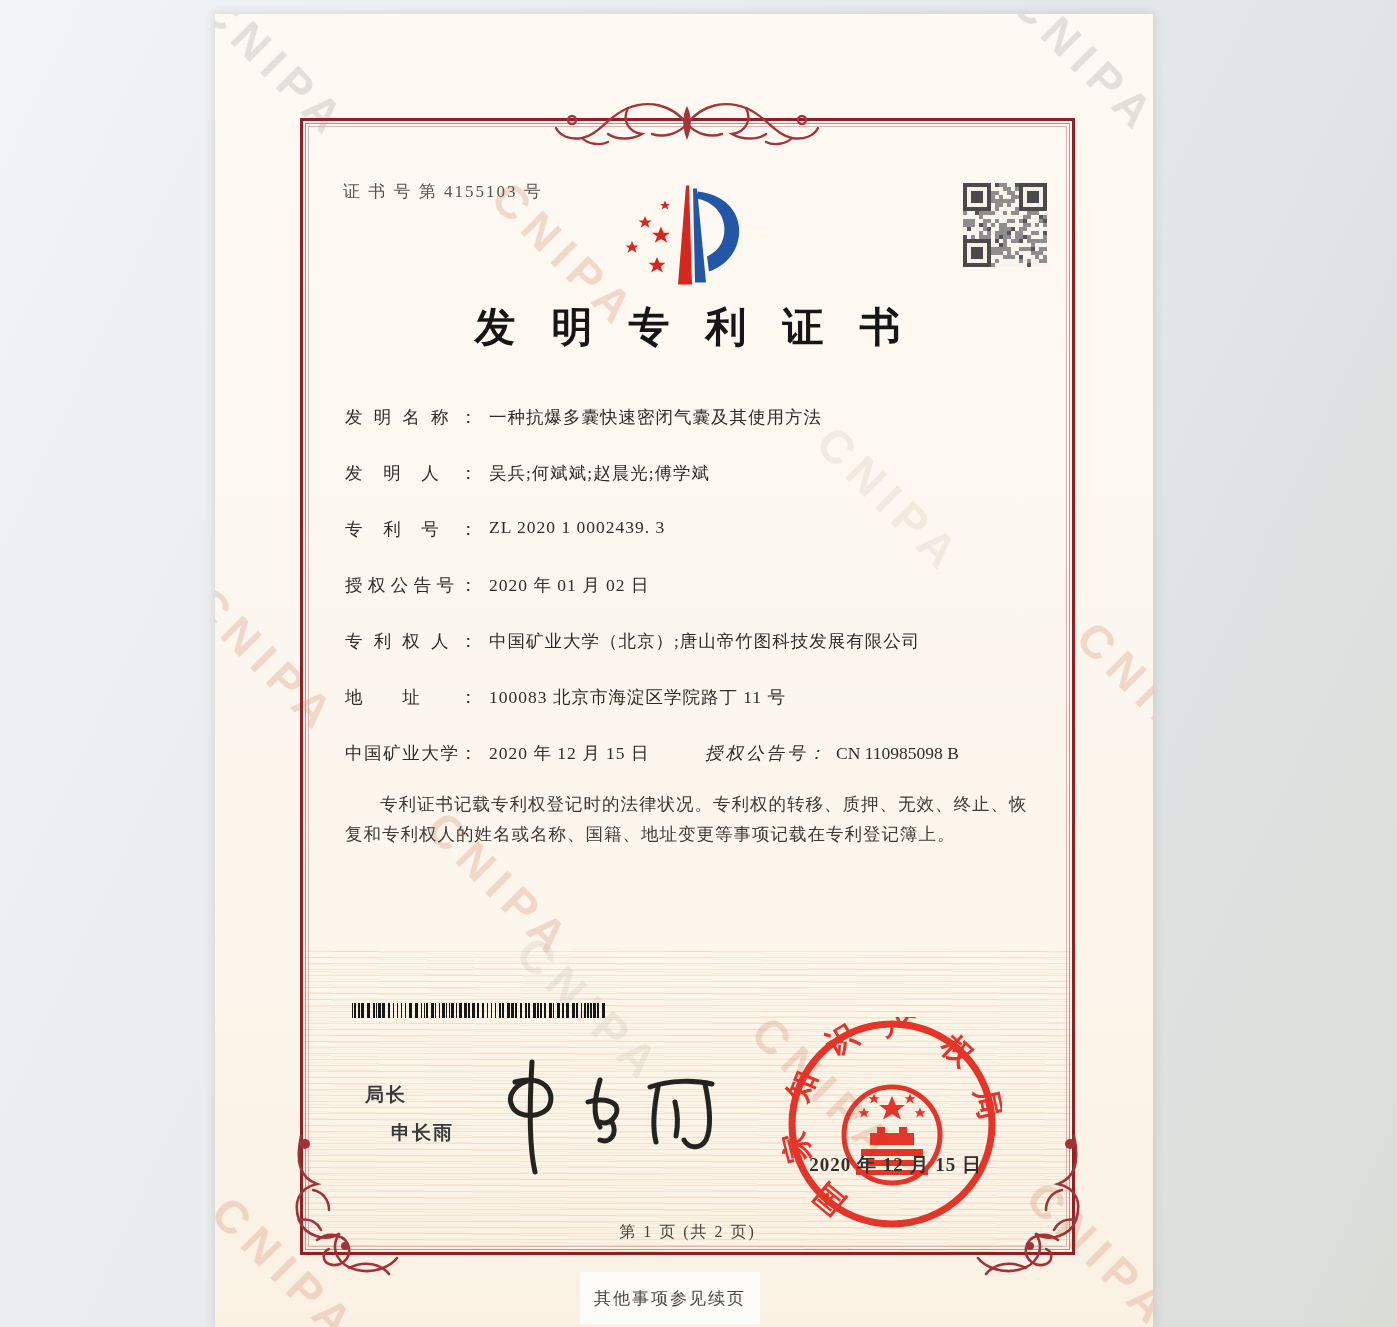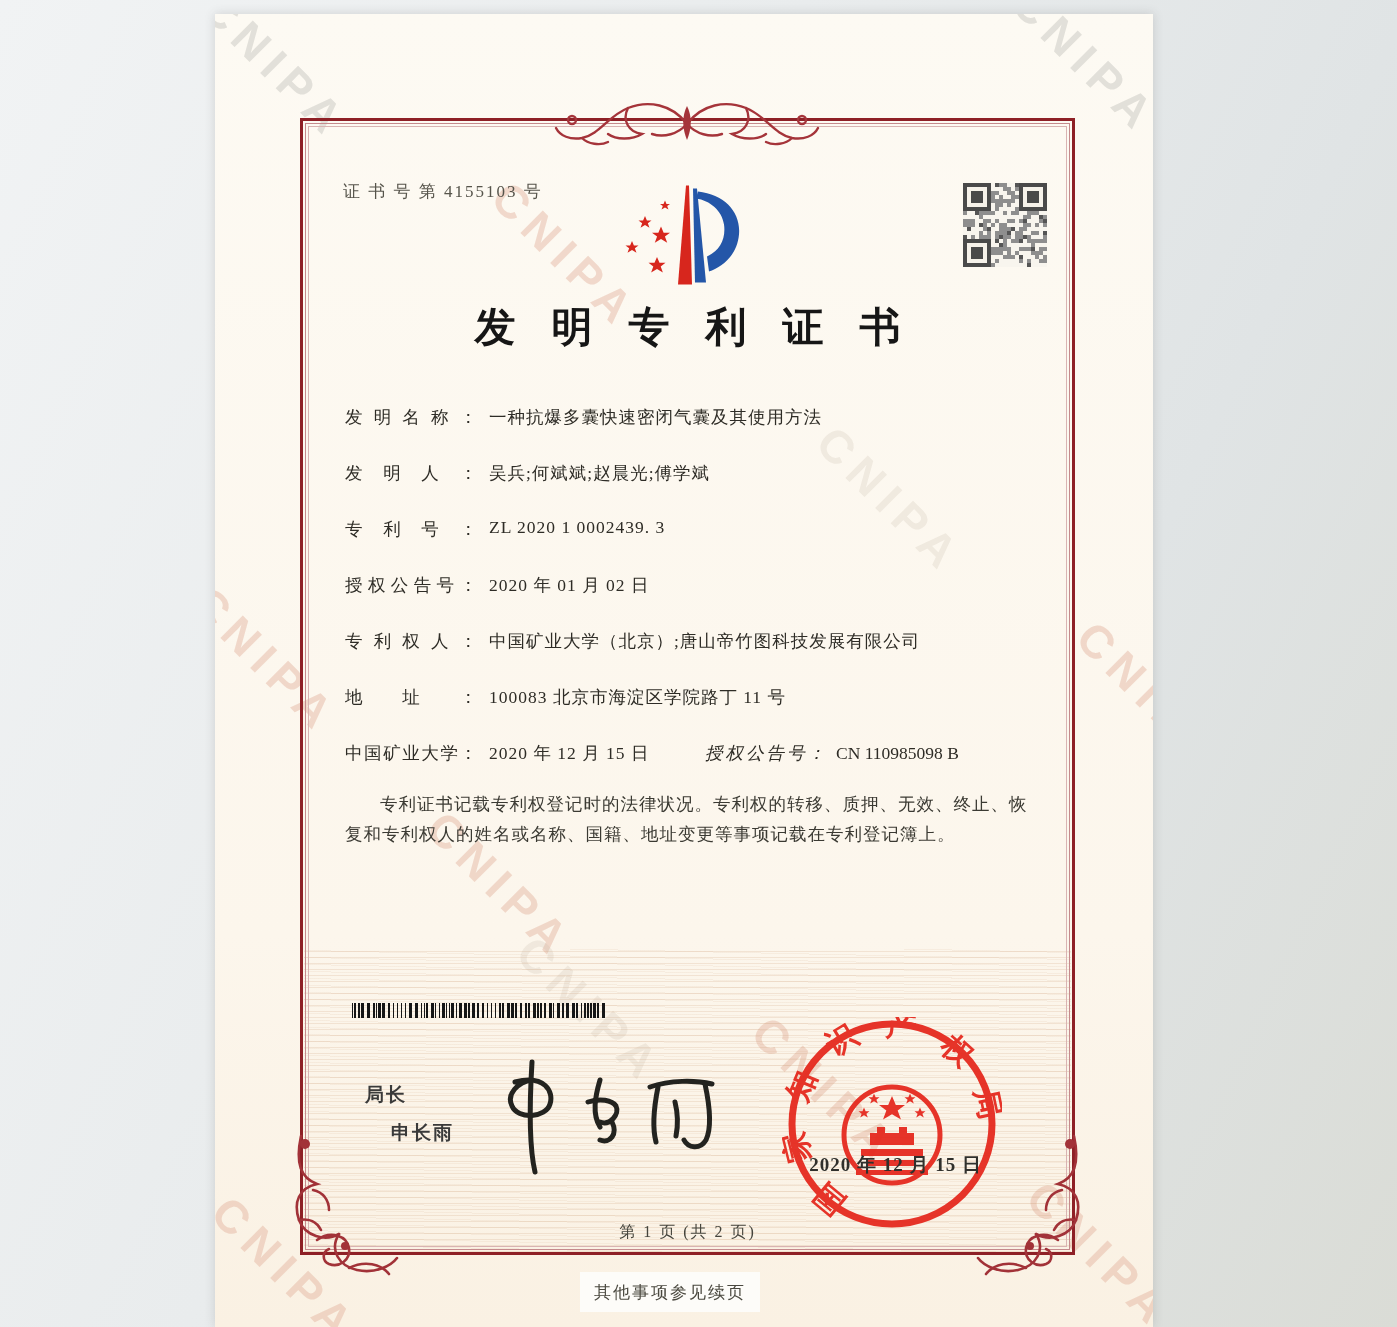--- a/index.html
+++ b/index.html
@@ -83,21 +83,21 @@
   .seal{position:absolute;left:567px;top:1003px;width:220px;height:220px;opacity:.93;}
   .seal-date{
     position:absolute;left:578px;top:1138px;width:205px;text-align:center;
     font-size:19px;color:#30302c;letter-spacing:1px;white-space:nowrap;font-weight:bold;
   }
   .page-no{
     position:absolute;left:85px;top:1208px;width:775px;text-align:center;
     font-size:16px;color:#45443c;letter-spacing:2px;
   }
   .continuation{
-    position:absolute;left:365px;top:1258px;width:180px;height:40px;
+    position:absolute;left:365px;top:1258px;width:180px;height:52px;
     background:#fdfcf9;display:flex;align-items:center;justify-content:center;
     font-size:17px;color:#4a483f;letter-spacing:2px;
   }
   
   .ornament-top{position:absolute;left:337px;top:78px;width:270px;height:64px;}
   .corner{position:absolute;width:120px;height:150px;}
   .corner-bl{left:70px;top:1120px;}
   .corner-br{left:755px;top:1120px;transform:scaleX(-1);}
 </style>
 </head>

